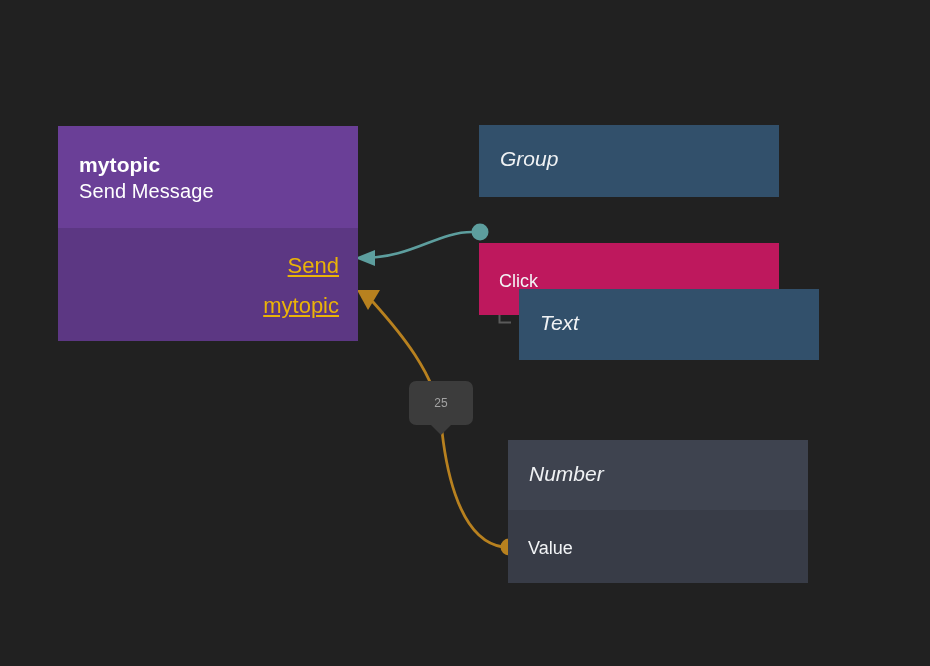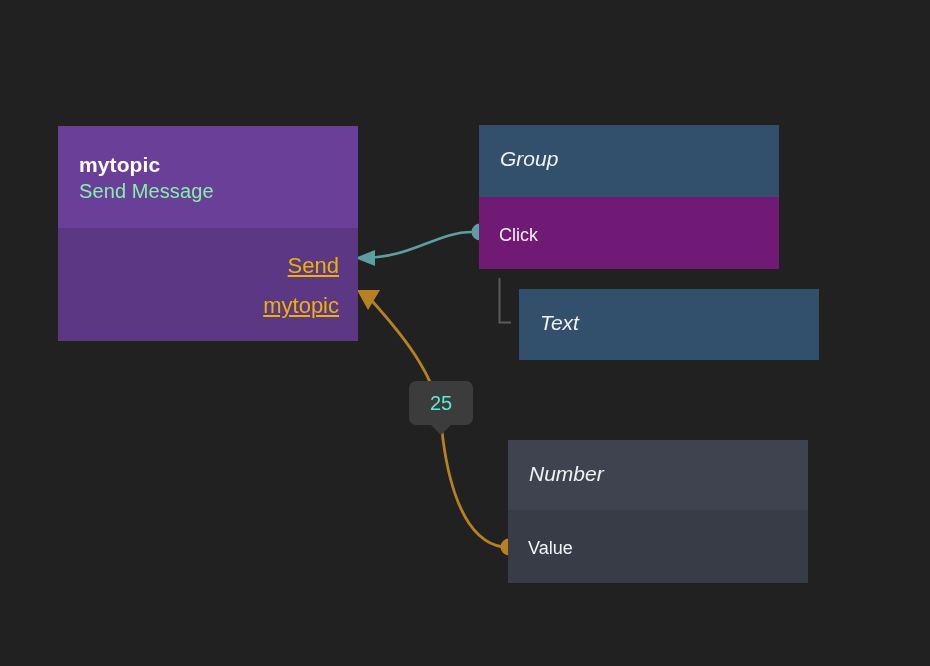--- a/index.html
+++ b/index.html
@@ -52,21 +52,21 @@
   .title-main {
     display: block;
     color: #ffffff;
     font-size: 21px;
     font-weight: bold;
     line-height: 26px;
     letter-spacing: 0.1px;
   }
   .title-sub {
     display: block;
-    color: #86efac;
+    color: #ffffff;
     font-size: 20px;
     font-weight: normal;
     line-height: 26px;
     letter-spacing: 0.1px;
   }
   .port-row-right {
     height: 40px;
     line-height: 40px;
     text-align: right;
     padding-right: 19px;
@@ -82,22 +82,23 @@
     width: 300px;
     height: 144px;
   }
   #node-group .node-header {
     height: 72px;
     background: #32506b;
     padding: 21px 0 0 21px;
   }
   #node-group .node-body {
     height: 72px;
-    background: #701a75;
+    background: #be185d;
     padding-top: 18px;
+    margin-top: 46px;
   }
   .node-title {
     color: #f0f2f4;
     font-size: 21px;
     line-height: 26px;
     font-style: italic;
   }
   .port-row-left {
     height: 40px;
     line-height: 40px;
@@ -149,22 +150,22 @@
 
   
   #value-badge {
     position: absolute;
     left: 409px;
     top: 381px;
     width: 64px;
     height: 44px;
     background: #3c3c3c;
     border-radius: 7px;
-    color: #5eead4;
-    font-size: 20px;
+    color: #a3a3a3;
+    font-size: 12px;
     line-height: 44px;
     text-align: center;
   }
   #value-badge .tail {
     position: absolute;
     left: 50%;
     margin-left: -11px;
     bottom: -10px;
     width: 0;
     height: 0;

